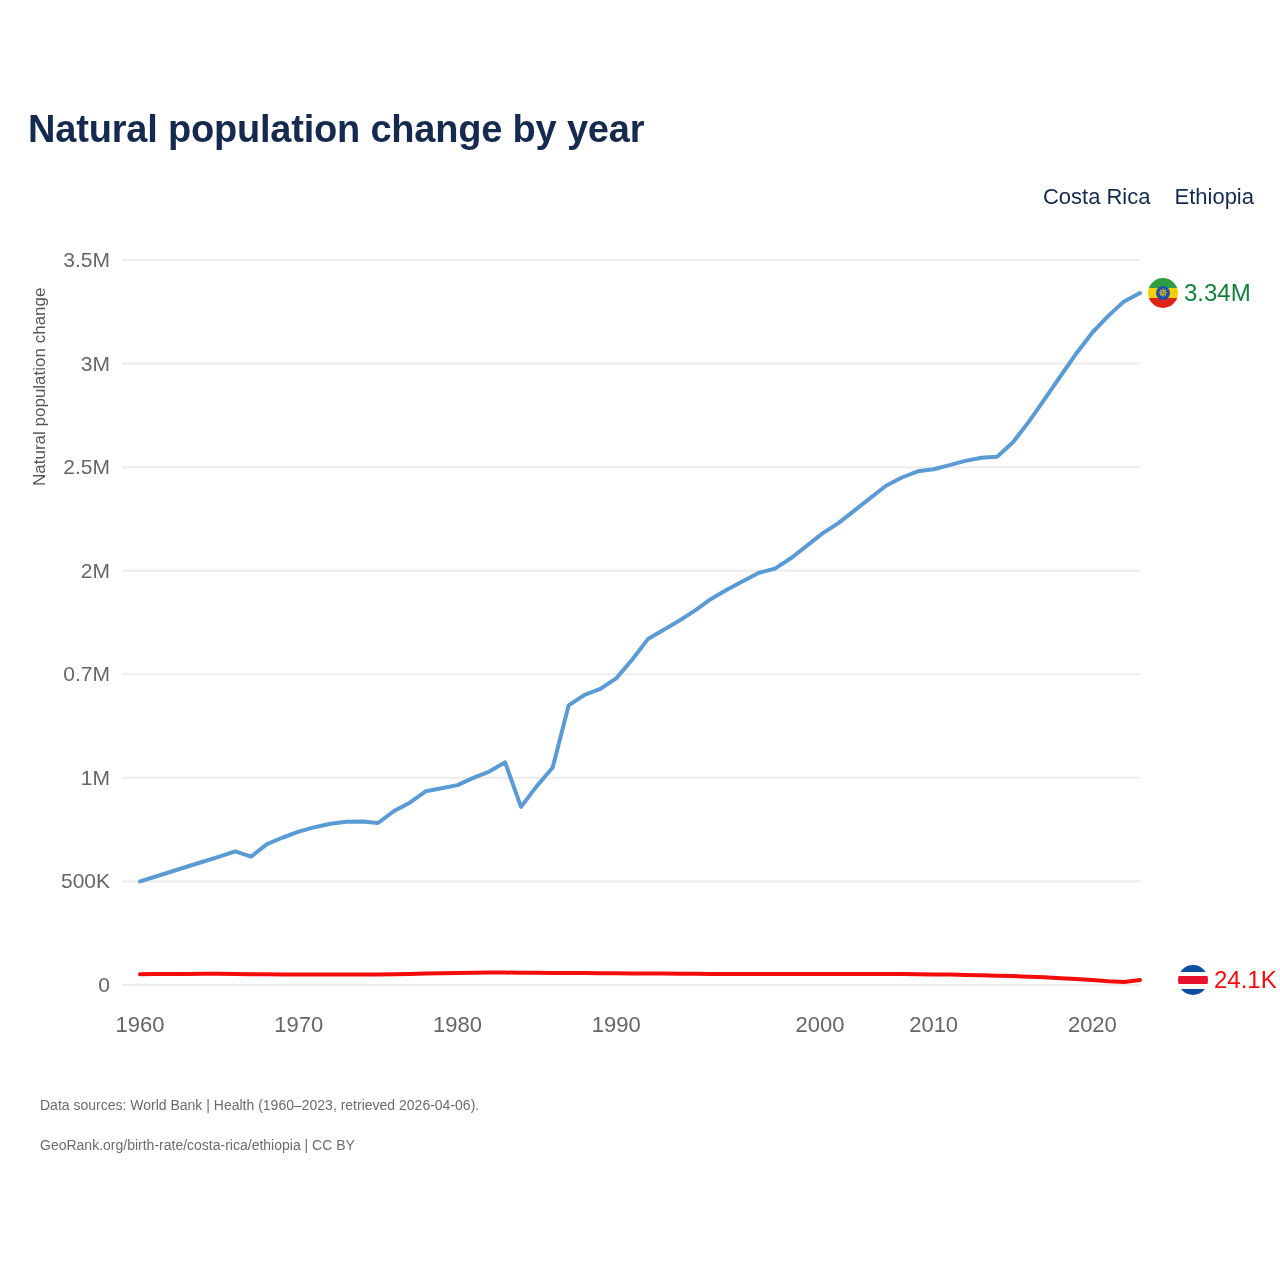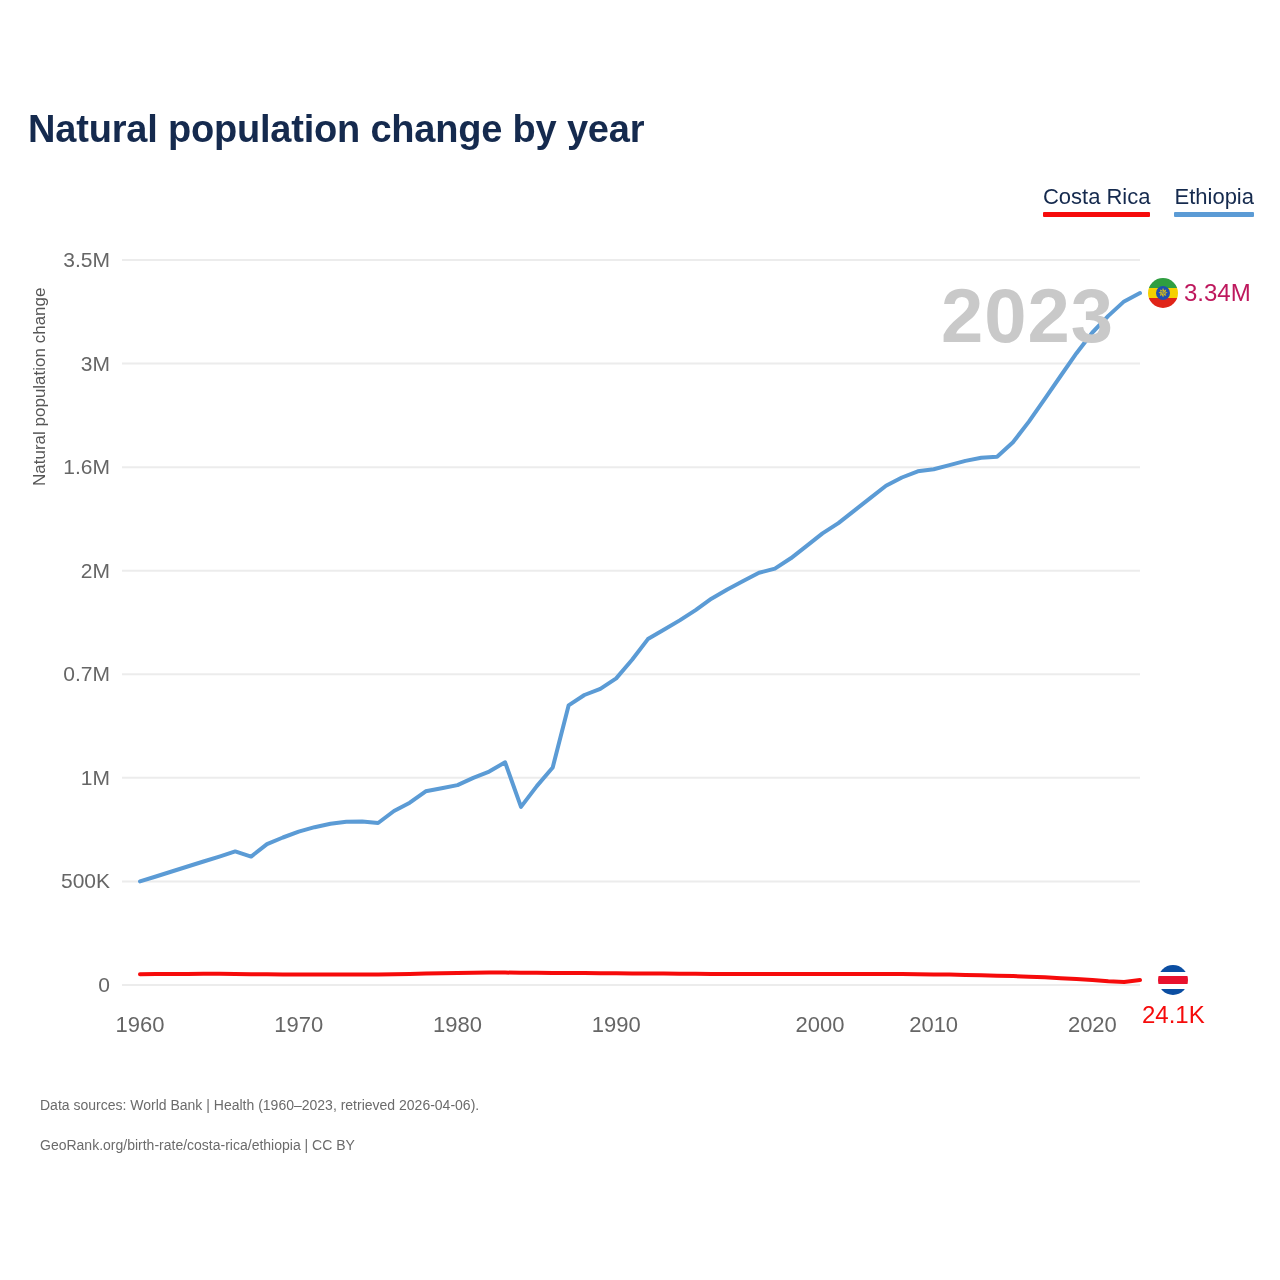--- a/index.html
+++ b/index.html
@@ -33,21 +33,21 @@
   .legend {
     position: absolute;
     right: 26px;
     top: 184px;
     display: flex;
     gap: 24px;
     align-items: flex-start;
   }
   .legend-item {
     display: flex;
-    flex-direction: column;
+    flex-direction: row;
     align-items: center;
     cursor: pointer;
   }
   .legend-label {
     font-size: 22px;
     color: #152a4e;
     line-height: 26px;
     white-space: nowrap;
   }
   .legend-rule {
@@ -181,63 +181,62 @@
   <div class="plot-wrap">
 
     <div class="ylabel">Natural population change</div>
 
     <div class="ytick-col" id="yticks">
         <div class="ytick" style="top: 974px;">0</div>
         <div class="ytick" style="top: 870.429px;">500K</div>
         <div class="ytick" style="top: 766.857px;">1M</div>
         <div class="ytick" style="top: 663.286px;">0.7M</div>
         <div class="ytick" style="top: 559.714px; text-align: center;">2M</div>
-        <div class="ytick" style="top: 456.143px;">1.6M</div>
+        <div class="ytick" style="top: 456.143px;">2.5M</div>
         <div class="ytick" style="top: 352.571px;">3M</div>
         <div class="ytick" style="top: 249px;">3.5M</div>
       </div>
 
     <svg class="plot" width="1280" height="1280">
       <g id="gridlines">
           <line x1="122" x2="1140" y1="985" y2="985" stroke="#ececec" stroke-width="2"></line>
           <line x1="122" x2="1140" y1="881.4285714285714" y2="881.4285714285714" stroke="#ececec" stroke-width="2"></line>
           <line x1="122" x2="1140" y1="777.8571428571429" y2="777.8571428571429" stroke="#ececec" stroke-width="2"></line>
           <line x1="122" x2="1140" y1="674.2857142857142" y2="674.2857142857142" stroke="#ececec" stroke-width="2"></line>
           <line x1="122" x2="1140" y1="570.7142857142858" y2="570.7142857142858" stroke="#ececec" stroke-width="2"></line>
           <line x1="122" x2="1140" y1="467.1428571428571" y2="467.1428571428571" stroke="#ececec" stroke-width="2"></line>
           <line x1="122" x2="1140" y1="363.57142857142856" y2="363.57142857142856" stroke="#ececec" stroke-width="2"></line>
           <line x1="122" x2="1140" y1="260" y2="260" stroke="#ececec" stroke-width="2"></line>
         </g>
       <path id="line-ethiopia" fill="none" stroke="#5b9bd5" stroke-width="4" stroke-linejoin="round" stroke-linecap="round" d="M140.0 881.4 L155.9 876.5 L171.7 871.5 L187.6 866.5 L203.5 861.5 L219.4 856.6 L235.2 851.4 L251.1 856.6 L267.0 844.1 L282.9 837.5 L298.7 831.7 L314.6 827.2 L330.5 823.8 L346.3 821.8 L362.2 821.4 L378.1 823.0 L394.0 811.0 L409.8 802.7 L425.7 791.3 L441.6 788.2 L457.5 785.1 L473.3 777.9 L489.2 771.6 L505.1 762.3 L521.0 806.9 L536.8 786.1 L552.7 767.5 L568.6 705.4 L584.4 695.0 L600.3 688.8 L616.2 678.4 L632.1 659.8 L647.9 639.1 L663.8 629.8 L679.7 620.4 L695.6 610.1 L711.4 598.7 L727.3 589.4 L743.2 581.1 L759.0 572.8 L774.9 568.6 L790.8 558.3 L806.7 545.9 L822.5 533.4 L838.4 523.1 L854.3 510.6 L870.2 498.2 L886.0 485.8 L901.9 477.5 L917.8 471.3 L933.7 469.2 L949.5 465.1 L965.4 460.9 L981.3 457.8 L997.1 456.8 L1013.0 442.3 L1028.9 421.6 L1044.8 398.8 L1060.6 376.0 L1076.5 353.2 L1092.4 332.5 L1108.3 315.9 L1124.1 301.4 L1140.0 293.1"></path>
       <path id="line-costarica" fill="none" stroke="#f60b0b" stroke-width="4" stroke-linejoin="round" stroke-linecap="round" d="M140.0 974.2 L155.9 974.1 L171.7 974.0 L187.6 973.9 L203.5 973.8 L219.4 973.8 L235.2 974.0 L251.1 974.2 L267.0 974.3 L282.9 974.4 L298.7 974.5 L314.6 974.5 L330.5 974.5 L346.3 974.5 L362.2 974.5 L378.1 974.4 L394.0 974.2 L409.8 973.9 L425.7 973.6 L441.6 973.2 L457.5 972.9 L473.3 972.7 L489.2 972.6 L505.1 972.6 L521.0 972.7 L536.8 972.8 L552.7 972.9 L568.6 973.0 L584.4 973.1 L600.3 973.2 L616.2 973.3 L632.1 973.4 L647.9 973.5 L663.8 973.6 L679.7 973.7 L695.6 973.8 L711.4 973.9 L727.3 974.0 L743.2 974.1 L759.0 974.1 L774.9 974.1 L790.8 974.1 L806.7 974.1 L822.5 974.0 L838.4 974.0 L854.3 974.0 L870.2 974.0 L886.0 974.0 L901.9 974.1 L917.8 974.2 L933.7 974.4 L949.5 974.6 L965.4 975.0 L981.3 975.3 L997.1 975.7 L1013.0 976.1 L1028.9 976.7 L1044.8 977.3 L1060.6 978.2 L1076.5 979.0 L1092.4 980.0 L1108.3 981.3 L1124.1 981.9 L1140.0 980.0"></path>
     </svg>
 
-    <div class="watermark">2023</div>
 
     <div id="xticks">
         <div class="xtick" style="left: 140px; top: 1012px;">1960</div>
         <div class="xtick" style="left: 298.73px; top: 1012px;">1970</div>
         <div class="xtick" style="left: 457.46px; top: 1012px;">1980</div>
         <div class="xtick" style="left: 616.19px; top: 1012px;">1990</div>
         <div class="xtick" style="left: 774.921px; top: 1012px; margin-left: 45px;">2000</div>
         <div class="xtick" style="left: 933.651px; top: 1012px;">2010</div>
         <div class="xtick" style="left: 1092.38px; top: 1012px;">2020</div>
       </div>
 
     <div class="endpoint" id="ep-eth" style="left: 1148px; top: 278.143px;">
       <span class="flag">
         <span class="flag-band" style="top:0;    height:34%; background:#2f9e41;"></span>
         <span class="flag-band" style="top:33%;  height:34%; background:#f5d000;"></span>
         <span class="flag-band" style="top:66%;  height:34%; background:#e02418;"></span>
         <span class="flag-star">✵</span>
       </span>
-      <span class="endpoint-value" id="ep-eth-val" style="color: #be185d; text-align: right;">3.34M</span>
-    </div>
-
-    <div class="endpoint" id="ep-cr" style="left: 1142px; top: 965.008px; flex-direction: column;">
+      <span class="endpoint-value" id="ep-eth-val" style="color: #15803d; text-align: right;">3.34M</span>
+    </div>
+
+    <div class="endpoint" id="ep-cr" style="left: 1178px; top: 965.008px;">
       <span class="flag">
         <span class="flag-band" style="top:0;   height:22%; background:#0b4ea2;"></span>
         <span class="flag-band" style="top:22%; height:14%; background:#ffffff;"></span>
         <span class="flag-band" style="top:36%; height:29%; background:#e8112d;"></span>
         <span class="flag-band" style="top:65%; height:14%; background:#ffffff;"></span>
         <span class="flag-band" style="top:79%; height:21%; background:#0b4ea2;"></span>
       </span>
       <span class="endpoint-value" id="ep-cr-val" style="color: rgb(246, 11, 11);">24.1K</span>
     </div>
 

